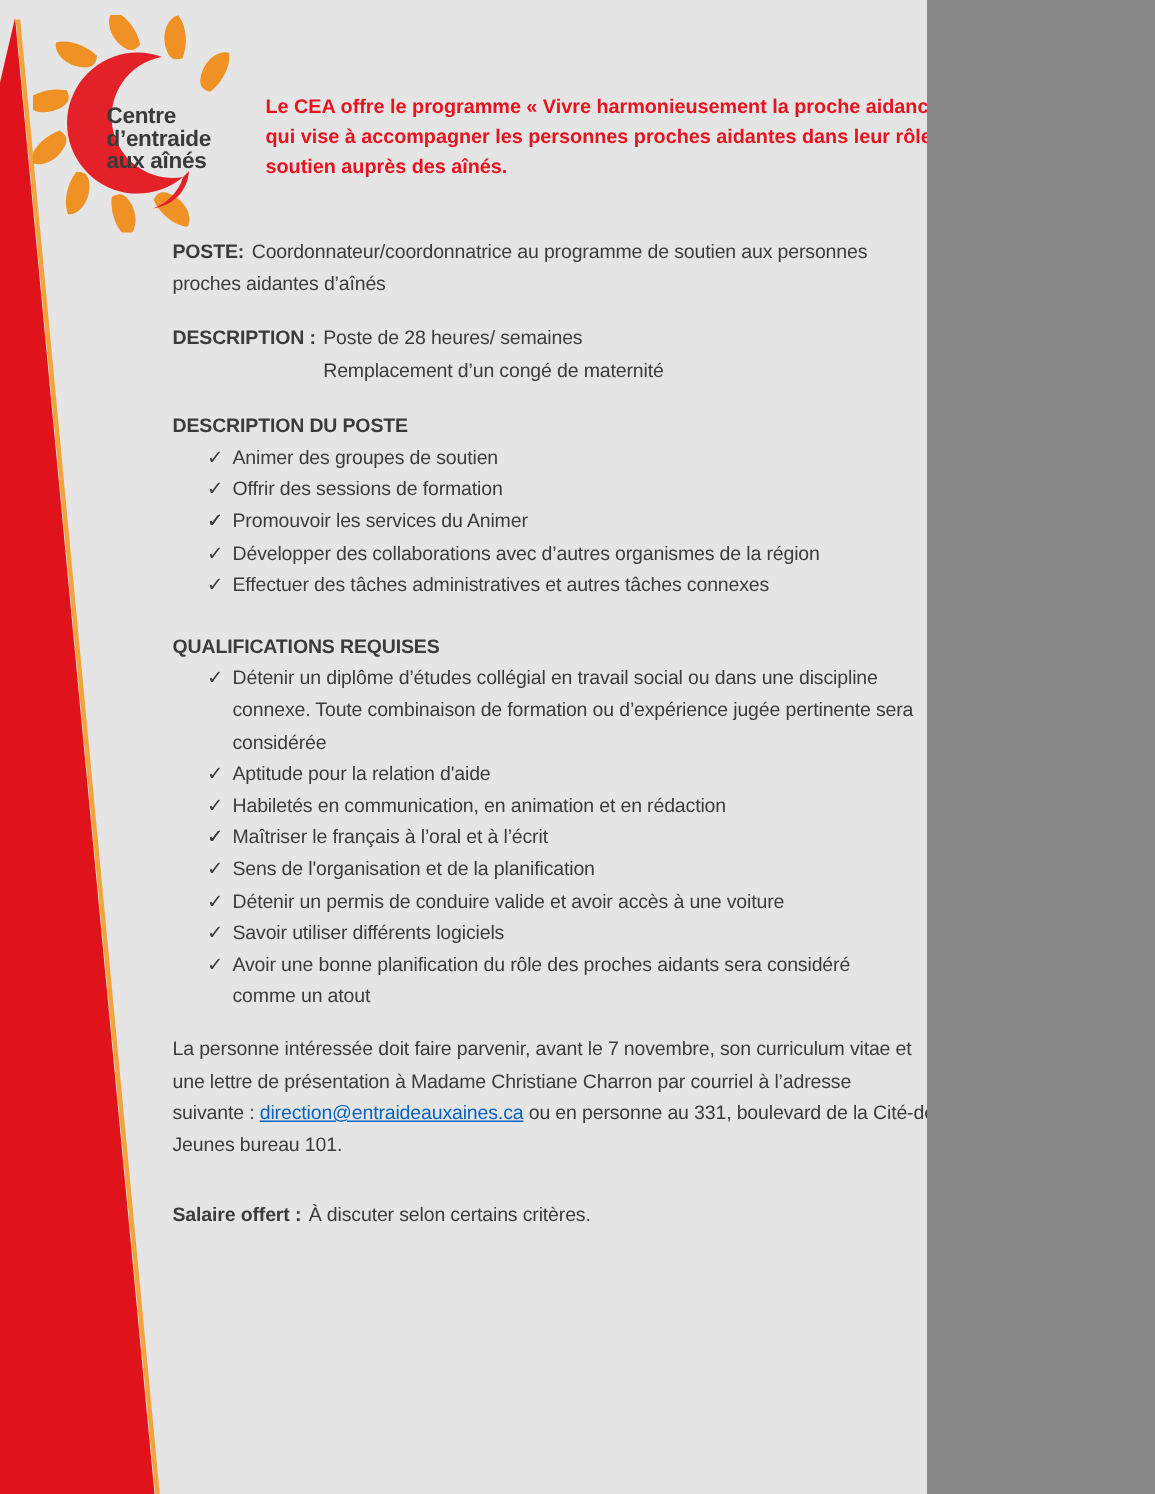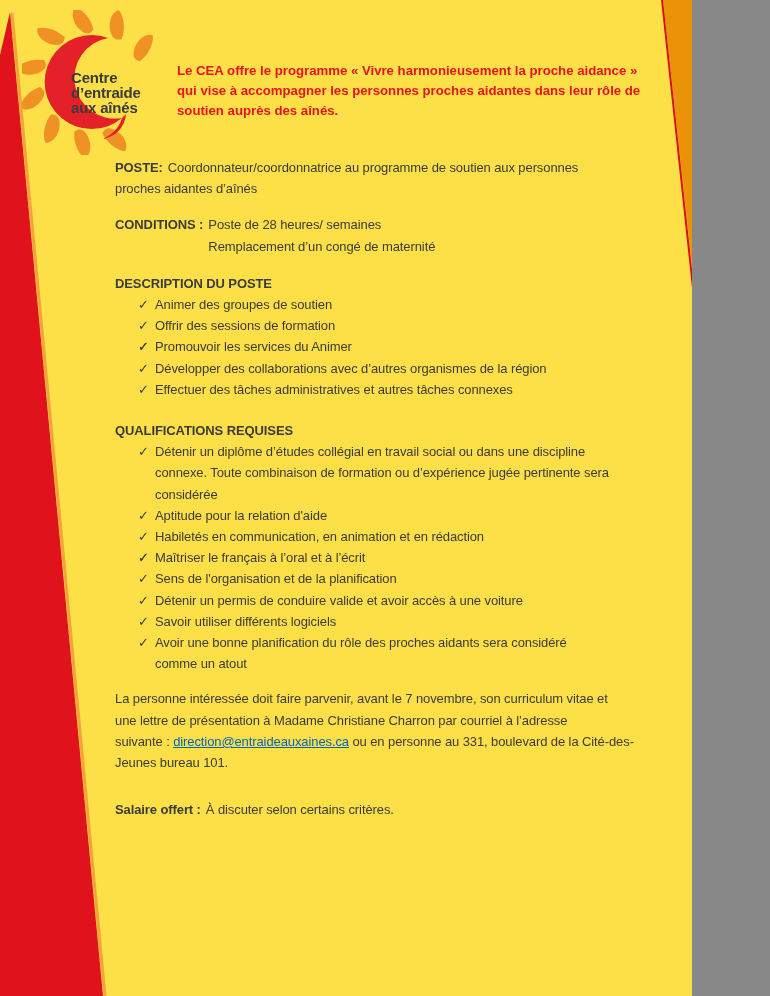--- a/index.html
+++ b/index.html
@@ -1,18 +1,18 @@
 <!DOCTYPE html>
 <html><head>
 <meta charset="utf-8">
 <style>
   html,body{margin:0;padding:0;background:#888;}
   .page{
-    position:relative;width:692px;height:996px;overflow:hidden;
-    background:#fde047;font-family:"Liberation Sans",sans-serif;color:#3B3B3B;
+    position:relative;width:618px;height:996px;overflow:hidden;
+    background:#e5e5e5;font-family:"Liberation Sans",sans-serif;color:#3B3B3B;
   }
   svg.bg{position:absolute;left:0;top:0;z-index:0;}
   .logo{position:absolute;left:22px;top:10px;width:150px;height:145px;z-index:2;}
   .logo-text{
     position:absolute;left:71px;top:70px;z-index:3;
     font-size:15px;line-height:15.2px;font-weight:bold;color:#3A3A3A;letter-spacing:-0.2px;
   }
   .intro{
     position:absolute;left:177px;top:61px;width:500px;z-index:2;
     font-weight:bold;font-size:13.2px;line-height:20px;color:#E8131E;white-space:pre-line;
@@ -76,21 +76,21 @@
 qui vise à accompagner les personnes proches aidantes dans leur rôle de
 soutien auprès des aînés.</div>
 
   <div class="content">
 
 
     <p class="poste pre"><span class="lead">POSTE:</span><span class="pre">Coordonnateur/coordonnatrice au programme de soutien aux personnes
 proches aidantes d’aînés</span></p>
 
     <div class="conditions">
-      <span class="lead">CONDITIONS :</span>
+      <span class="lead">DESCRIPTION :</span>
       <span>
         <span>Poste de 28 heures/ semaines</span><br>
         <span>Remplacement d’un congé de maternité</span>
       </span>
     </div>
 
     <p class="sec-head">DESCRIPTION DU POSTE</p>
     <ul class="checks">
       <li><span class="check">✓</span><span class="pre">Animer des groupes de soutien</span></li>
       <li><span class="check">✓</span><span class="pre">Offrir des sessions de formation</span></li>

